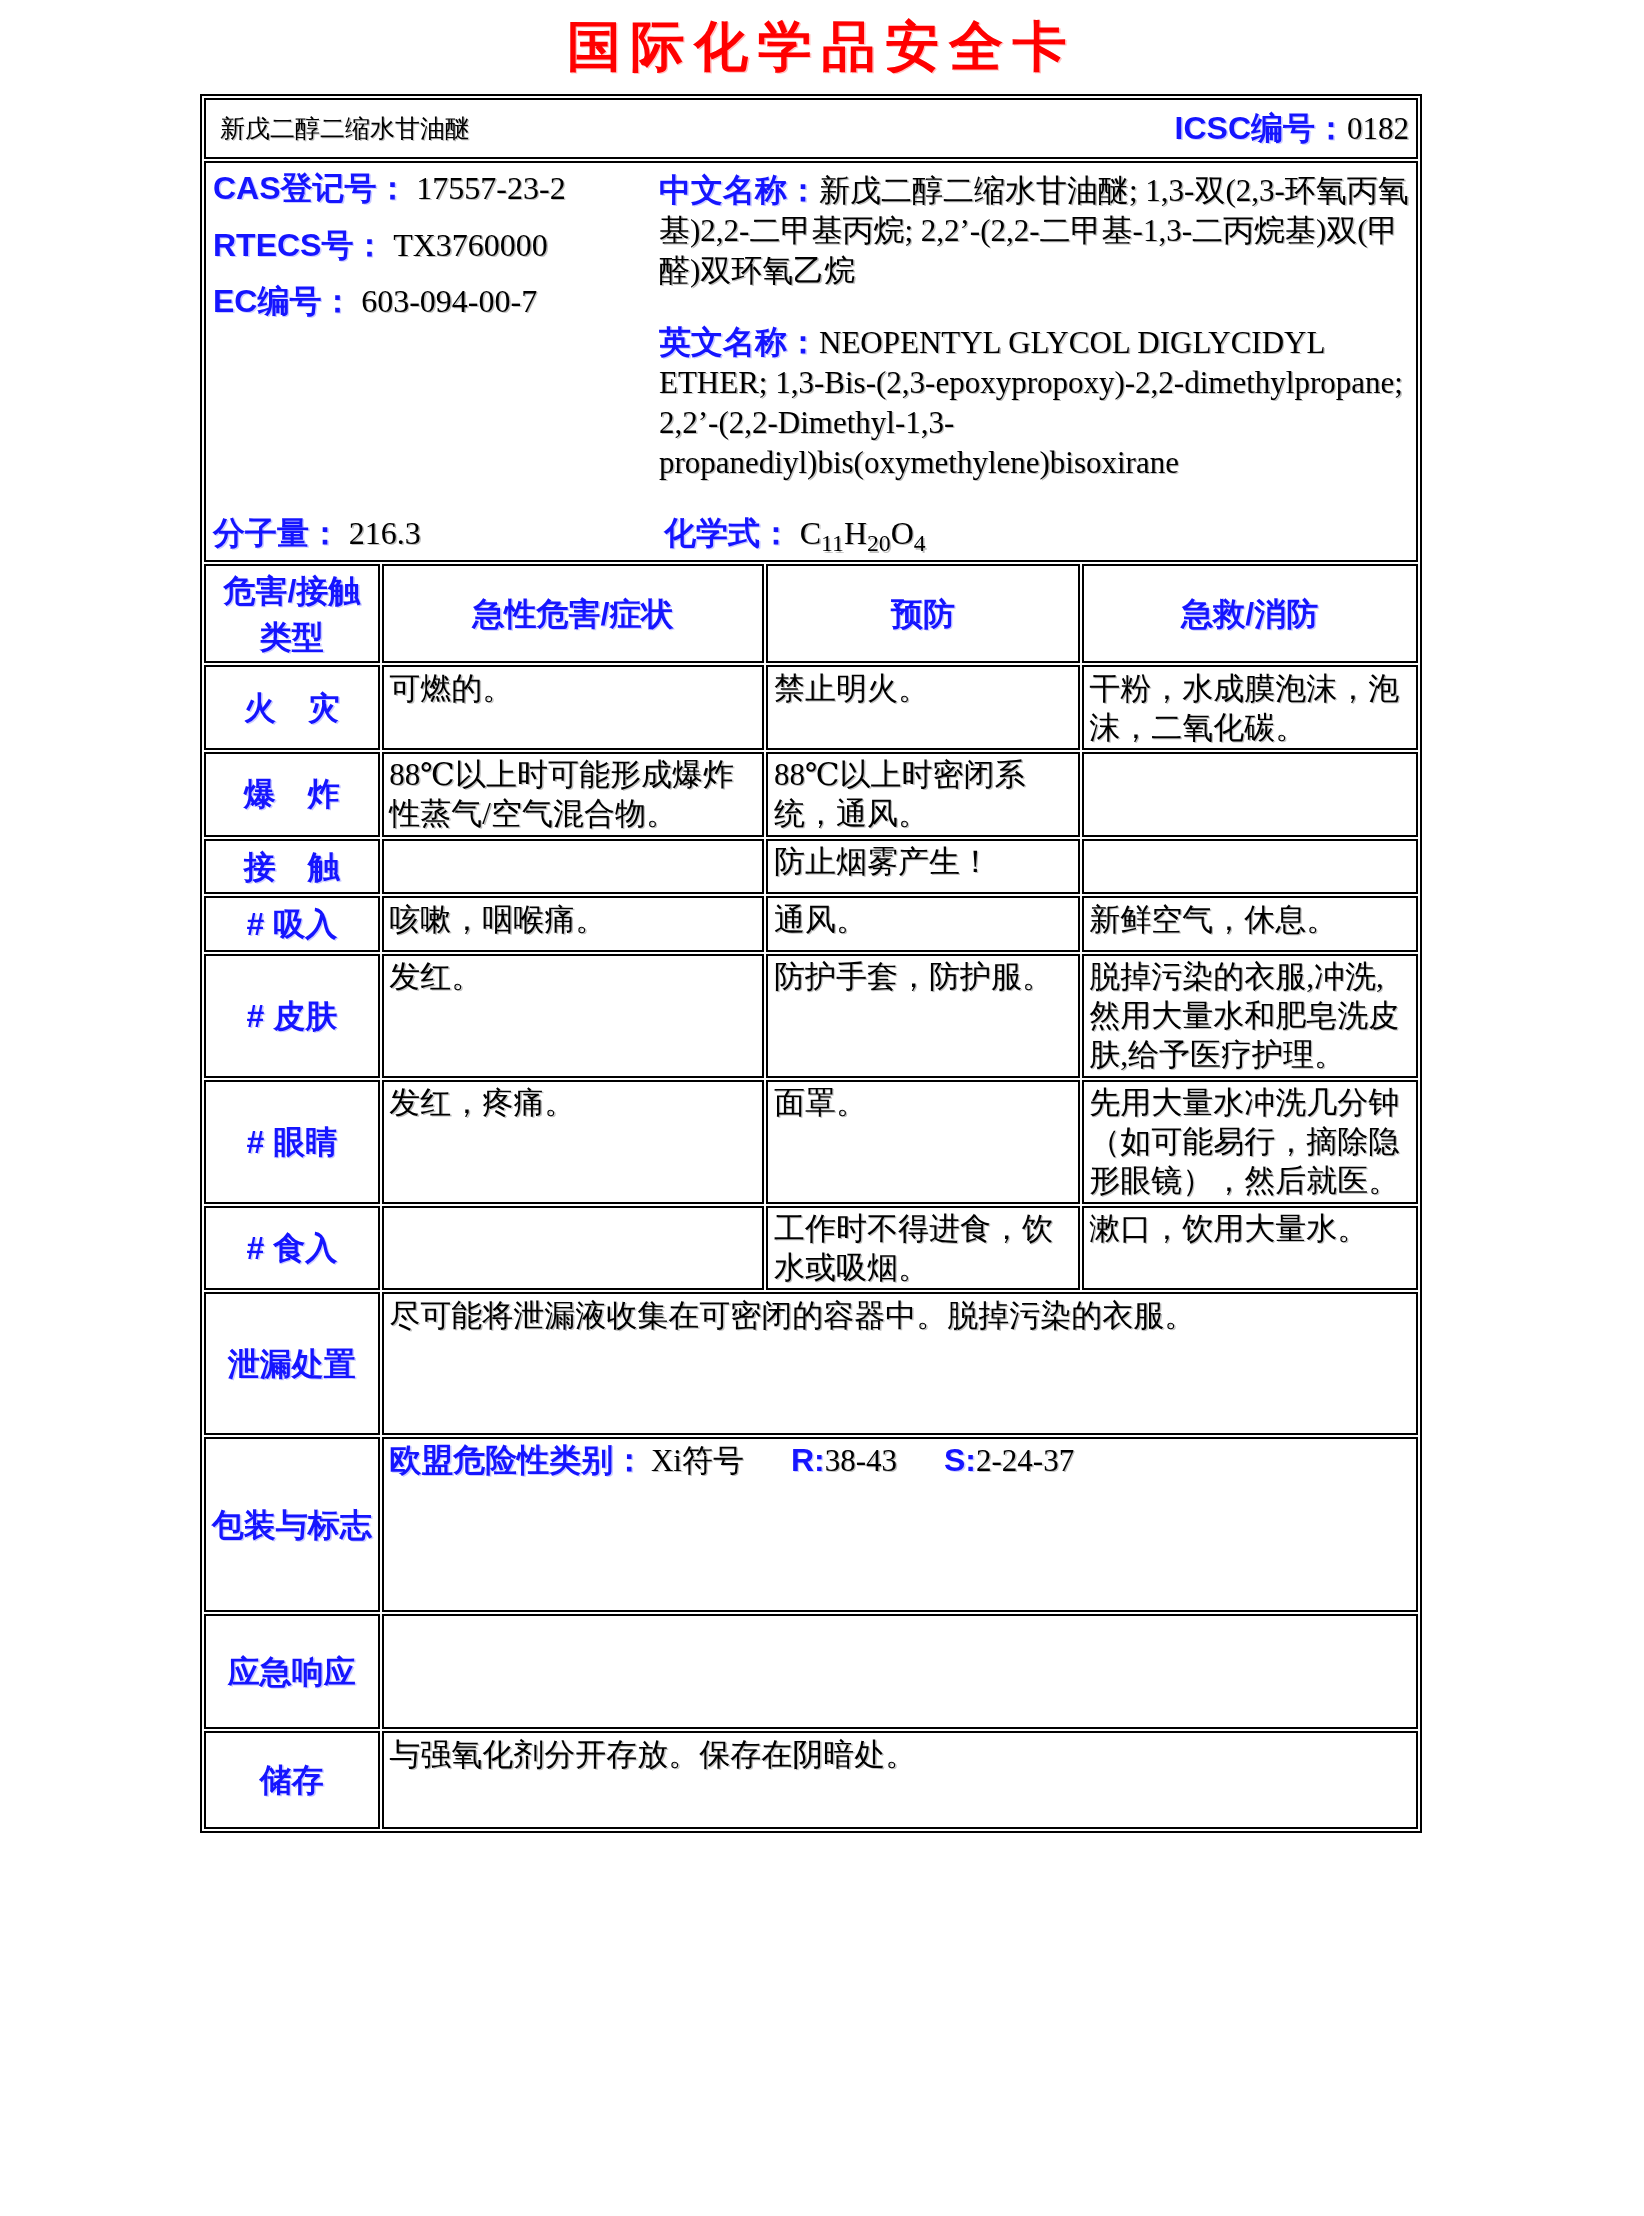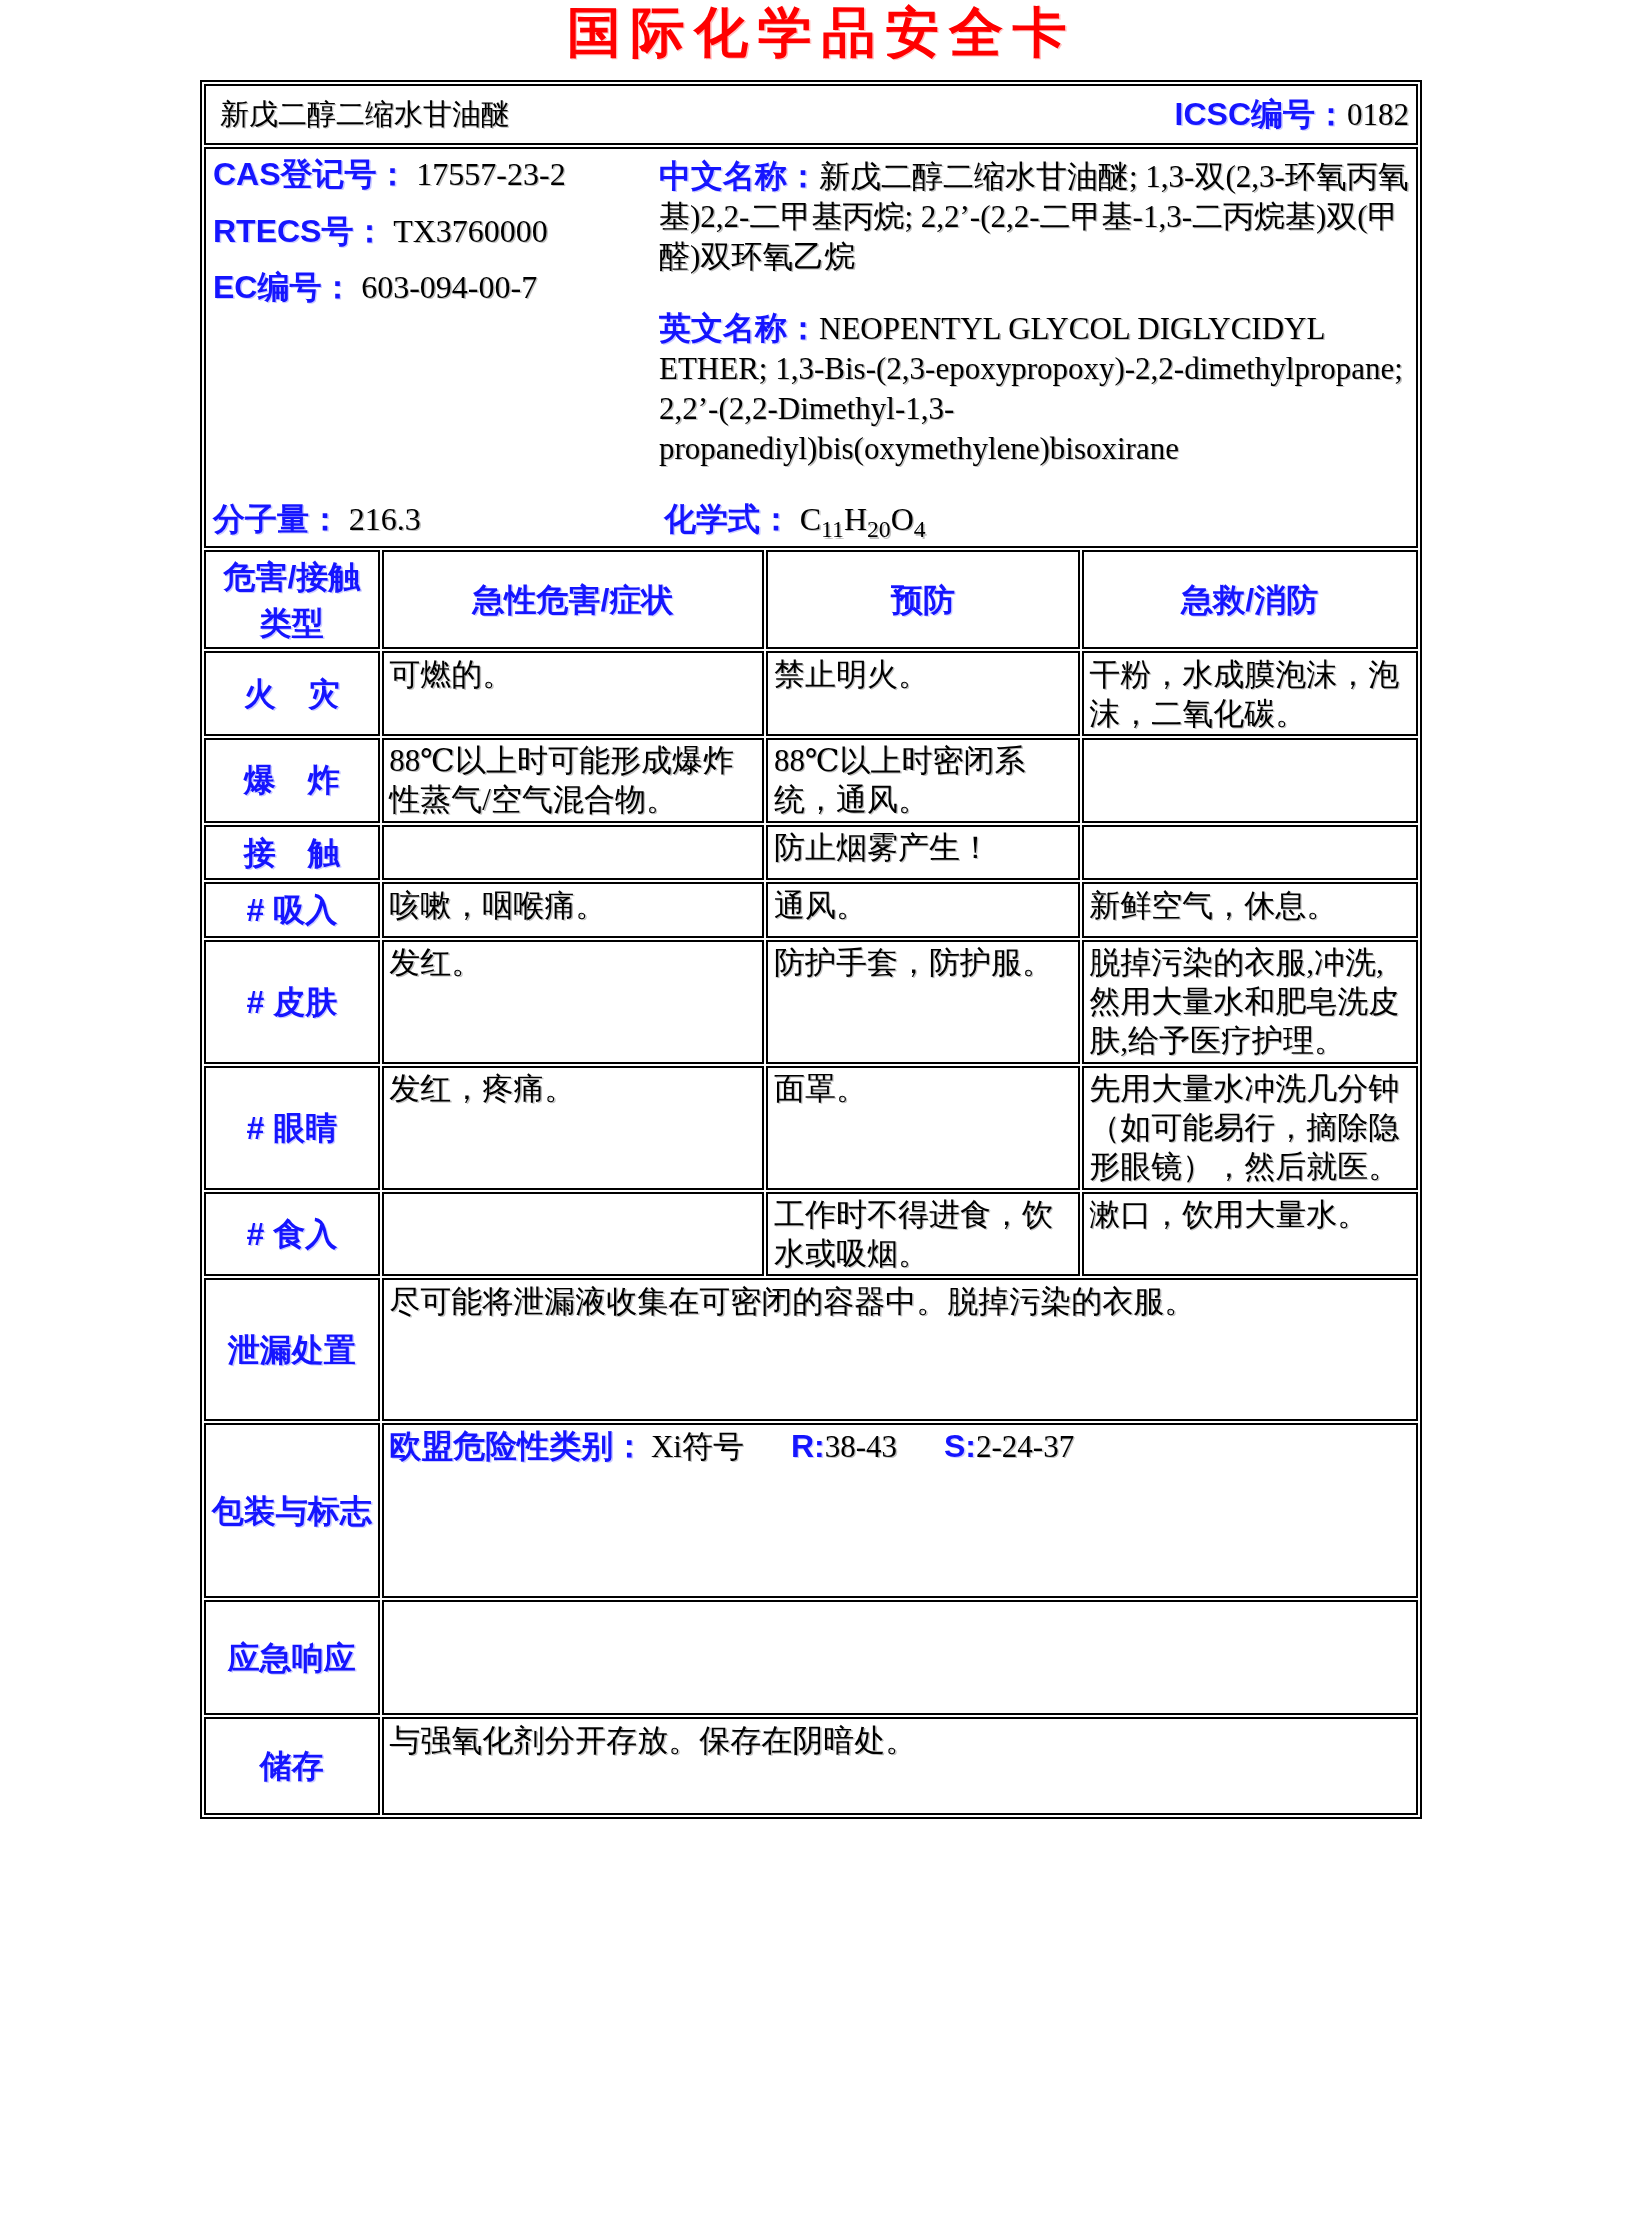--- a/index.html
+++ b/index.html
@@ -11,21 +11,21 @@
   html,body{margin:0;padding:0;}
   body{
     width:1644px;height:2216px;
     background:#ffffff;
     font-family:"Liberation Serif","DejaVu Serif",serif;
     color:var(--black);
   }
   .page{
     width:1243px;
     margin-left:200px;
-    padding-top:2px;
+    padding-top:16px;
   }
   .page-title{
     color:var(--red);
     font-family:"Liberation Sans","DejaVu Sans",sans-serif;
     font-weight:900;
     font-size:54px;
     letter-spacing:9.7px;
     text-align:center;
     line-height:1.12;
     margin:0 0 18px 0;
@@ -67,21 +67,21 @@
     font-weight:bold;
     color:var(--blue);
     font-size:32px;
     line-height:46px;
     text-shadow:1.4px 1.4px 0 rgba(140,140,255,.45);
     white-space:pre-wrap;
   }
   
   .name-row-cell{vertical-align:middle;height:61px;}
   .name-flex{display:flex;justify-content:space-between;align-items:center;}
-  .chem-name{font-size:29px;padding-left:8.3px;}
+  .chem-name{font-size:25px;padding-left:8.3px;}
   .icsc-group{white-space:nowrap;padding-right:1.4px;}
   
   .info-cell{height:322px;padding:7px 7px;}
   .info-flex{display:flex;}
   .ids{width:446px;flex:0 0 auto;}
   .id-line{line-height:36px;margin-bottom:19.4px;white-space:nowrap;}
   .id-line .val{font-size:32px;}
   .names{flex:1;}
   .name-p{margin:0 0 31px 0;line-height:40px;}
   .mw-line{display:flex;}

